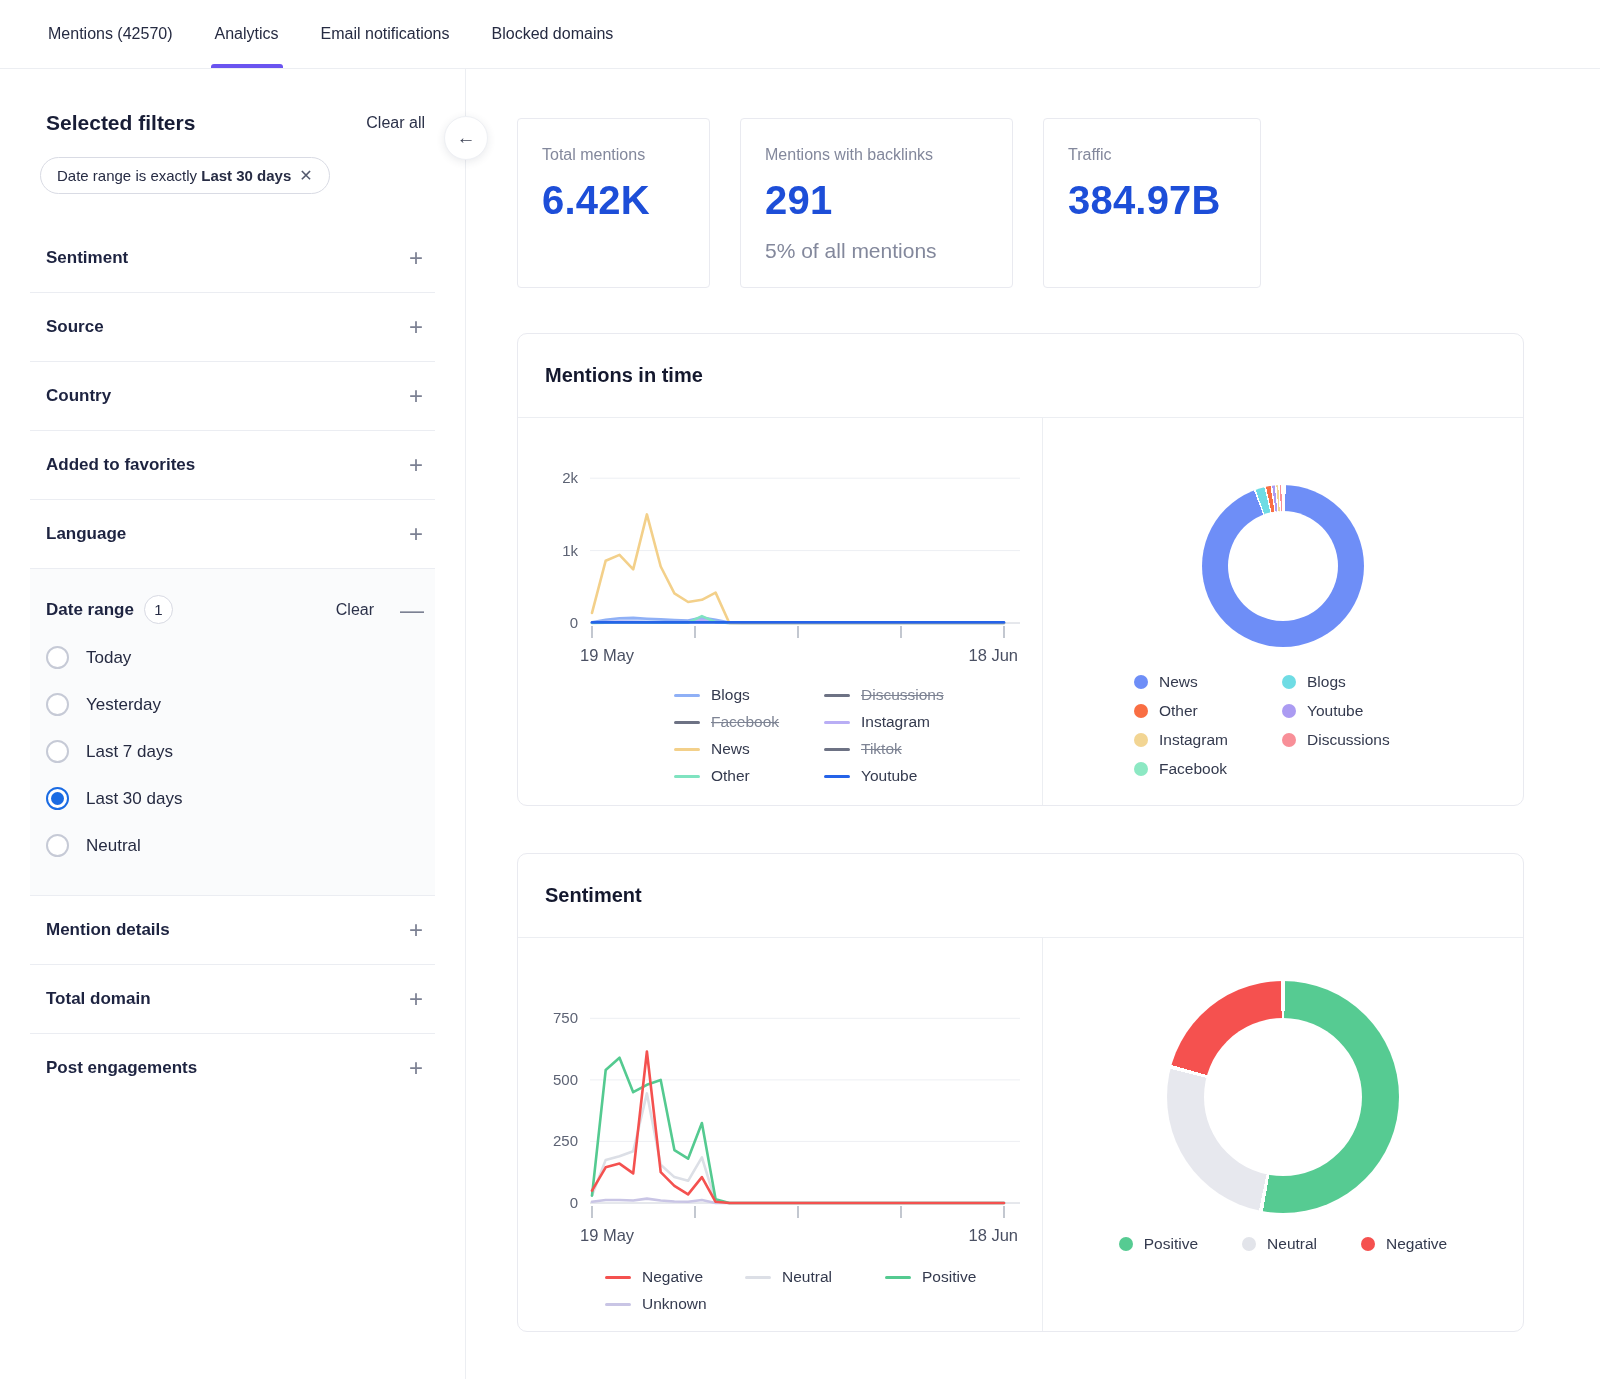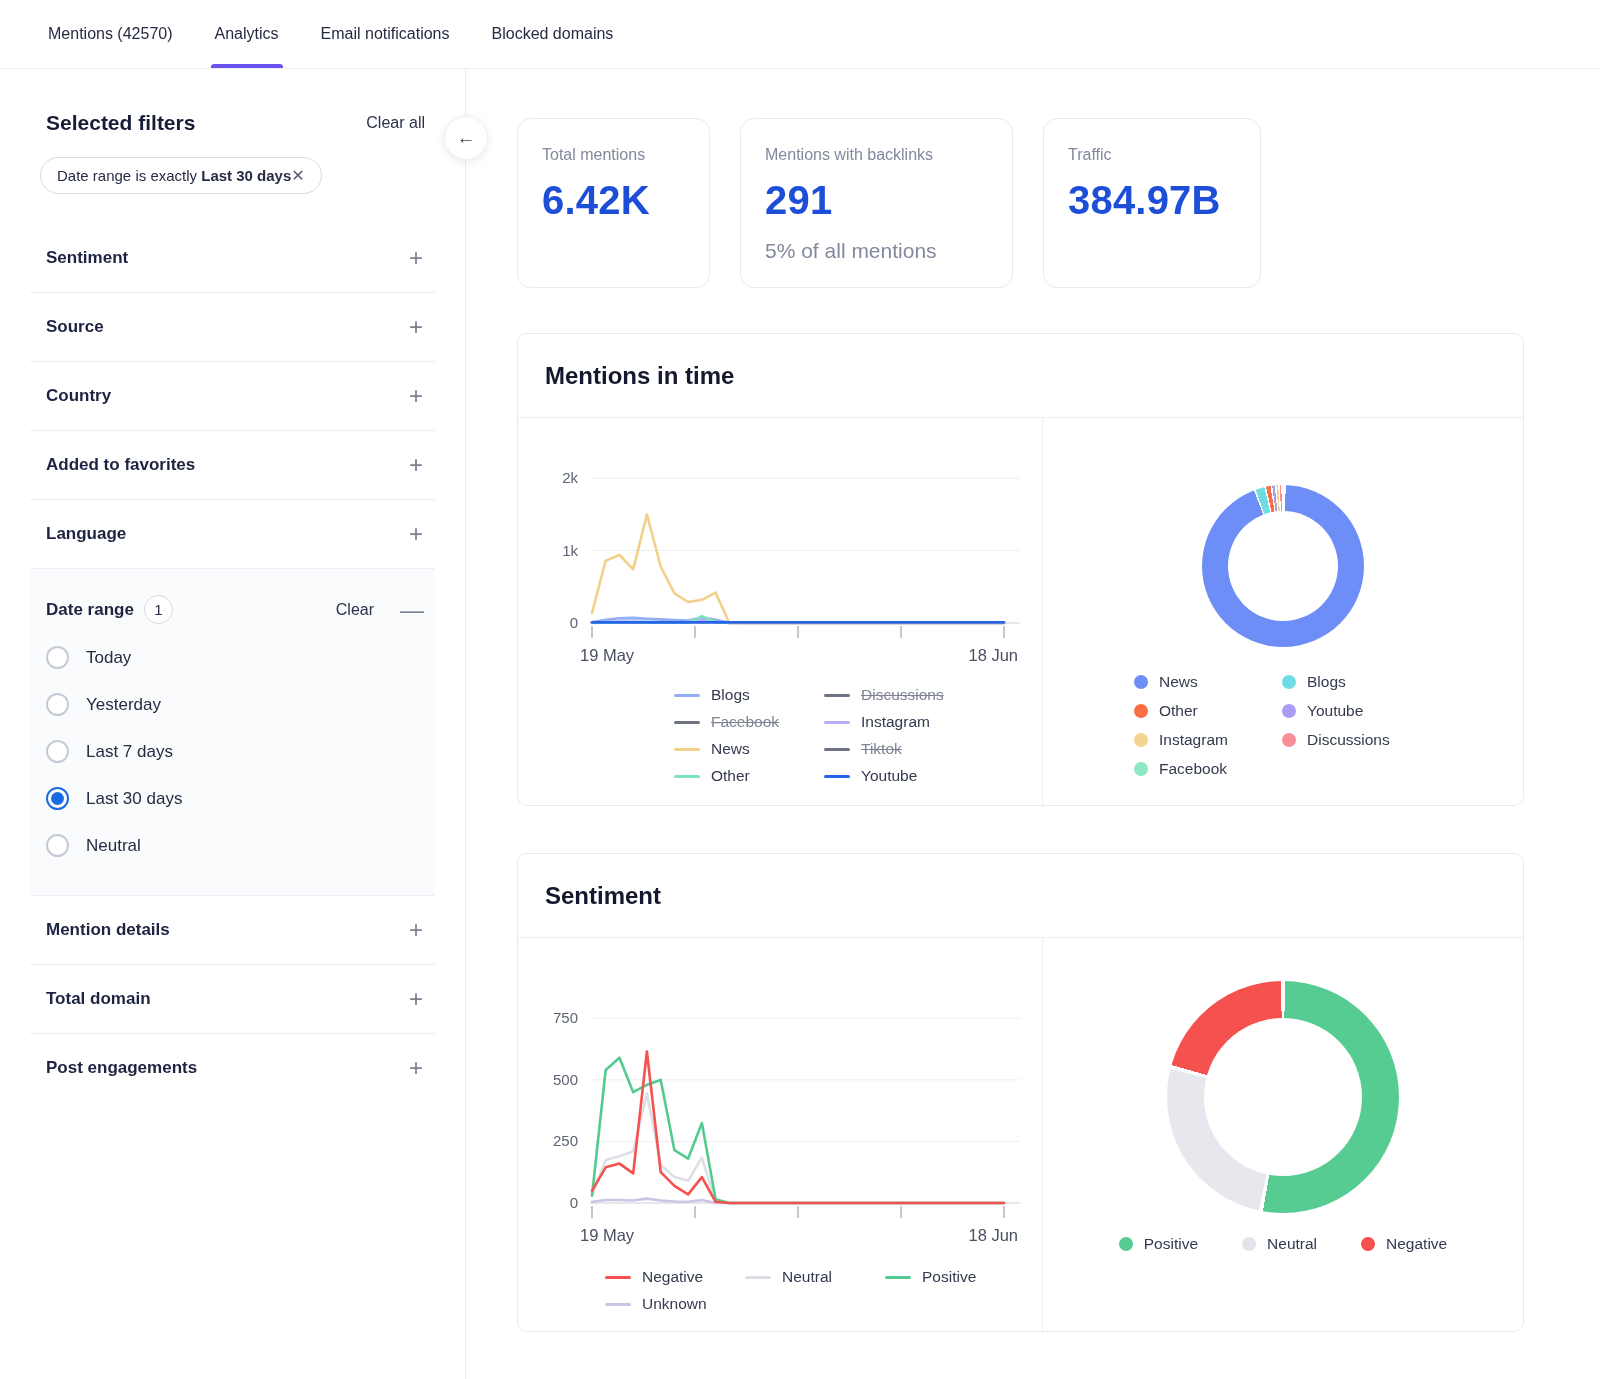--- a/index.html
+++ b/index.html
@@ -14,21 +14,21 @@
 
   
   .cols { display:flex; height:1310px; }
   .sidebar { width:466px; border-right:1px solid #eceef2; padding:0 30px; flex:none; }
   .main { flex:1; padding:49px 76px 0 51px; }
 
   
   .sb-head { display:flex; align-items:center; justify-content:space-between; padding:42px 10px 0 16px; }
   .sb-title { font-size:21px; font-weight:700; color:#181d36; }
   .link { font-size:16px; color:#2b3149; cursor:pointer; }
-  .chip { display:inline-flex; align-items:center; margin:22px 0 0 10px; border:1px solid #d9dbe4; border-radius:20px; padding:9px 16px; font-size:15px; color:#272c44; background:#fff; cursor:pointer; }
+  .chip { display:inline-flex; align-items:center; gap:8px; margin:22px 0 0 10px; border:1px solid #d9dbe4; border-radius:20px; padding:9px 16px; font-size:15px; color:#272c44; background:#fff; cursor:pointer; }
   .chip b { font-weight:700; }
   .chip .x { font-size:16px; color:#545a6e; line-height:1; }
   .sections { margin-top:30px; }
   .srow { display:flex; align-items:center; justify-content:space-between; padding:24px 12px 24px 16px; border-bottom:1px solid #ebedf2; cursor:pointer; }
   .srow .lbl { font-size:17px; font-weight:700; color:#1d2340; }
   .plus, .minus { font-size:24px; font-weight:300; color:#7c8193; line-height:20px; }
   .minus { letter-spacing:-1px; }
   .section-open { background:#fafbfc; border-bottom:1px solid #ebedf2; padding:4px 0 26px; }
   .so-head { display:flex; align-items:center; padding:22px 12px 10px 16px; }
   .so-head .lbl { font-size:17px; font-weight:700; color:#1d2340; }
@@ -39,30 +39,30 @@
   .radio { width:23px; height:23px; border-radius:50%; border:2px solid #c6cad6; background:#fff; flex:none; position:relative; }
   .radio-row.selected .radio { border-color:#1a6be3; }
   .radio-row.selected .radio::after { content:""; position:absolute; inset:3px; border-radius:50%; background:#1a6be3; }
   .radio-lbl { font-size:17px; color:#262b42; }
 
   
   .collapse-btn { position:absolute; left:444px; top:116px; width:44px; height:44px; border-radius:50%; background:#fff; border:1px solid #eef0f4; box-shadow:0 2px 8px rgba(40,45,70,.10); display:flex; align-items:center; justify-content:center; font-size:19px; color:#3c4154; cursor:pointer; z-index:5; }
 
   
   .stat-row { display:flex; gap:30px; }
-  .stat-card { border:1px solid #e9eaf0; border-radius:14px; height:170px; padding:27px 24px; background:#fff; }
+  .stat-card { border:1px solid #e9eaf0; border-radius:4px; height:170px; padding:27px 24px; background:#fff; }
   .stat-card .s-lbl { font-size:16px; color:#83889c; }
   .stat-card .s-val { font-size:40px; font-weight:700; color:#1d4ed8; margin-top:14px; letter-spacing:.2px; }
   .stat-card .s-note { font-size:21px; color:#83889c; margin-top:16px; }
   .w1{width:193px} .w2{width:273px} .w3{width:233px} .w4{width:218px}
 
   
   .chart-card { border:1px solid #e9eaf0; border-radius:10px; background:#fff; margin-top:45px; width:1007px; }
   .cc-head { height:84px; display:flex; align-items:center; padding-left:27px; border-bottom:1px solid #eceef2; }
-  .cc-title { font-size:24px; font-weight:700; color:#14182e; }
+  .cc-title { font-size:20px; font-weight:700; color:#14182e; }
   .cc-body { display:flex; }
   .pane-left { width:525px; border-right:1px solid #eceef2; padding:10px 0 0 24px; }
   .pane-right { flex:1; }
   .mentions .cc-body { height:387px; }
   .sentiment .cc-body { height:393px; }
 
   svg text { font-family:"Liberation Sans", sans-serif; }
 
   
   .legend { display:grid; justify-content:center; row-gap:9px; }

